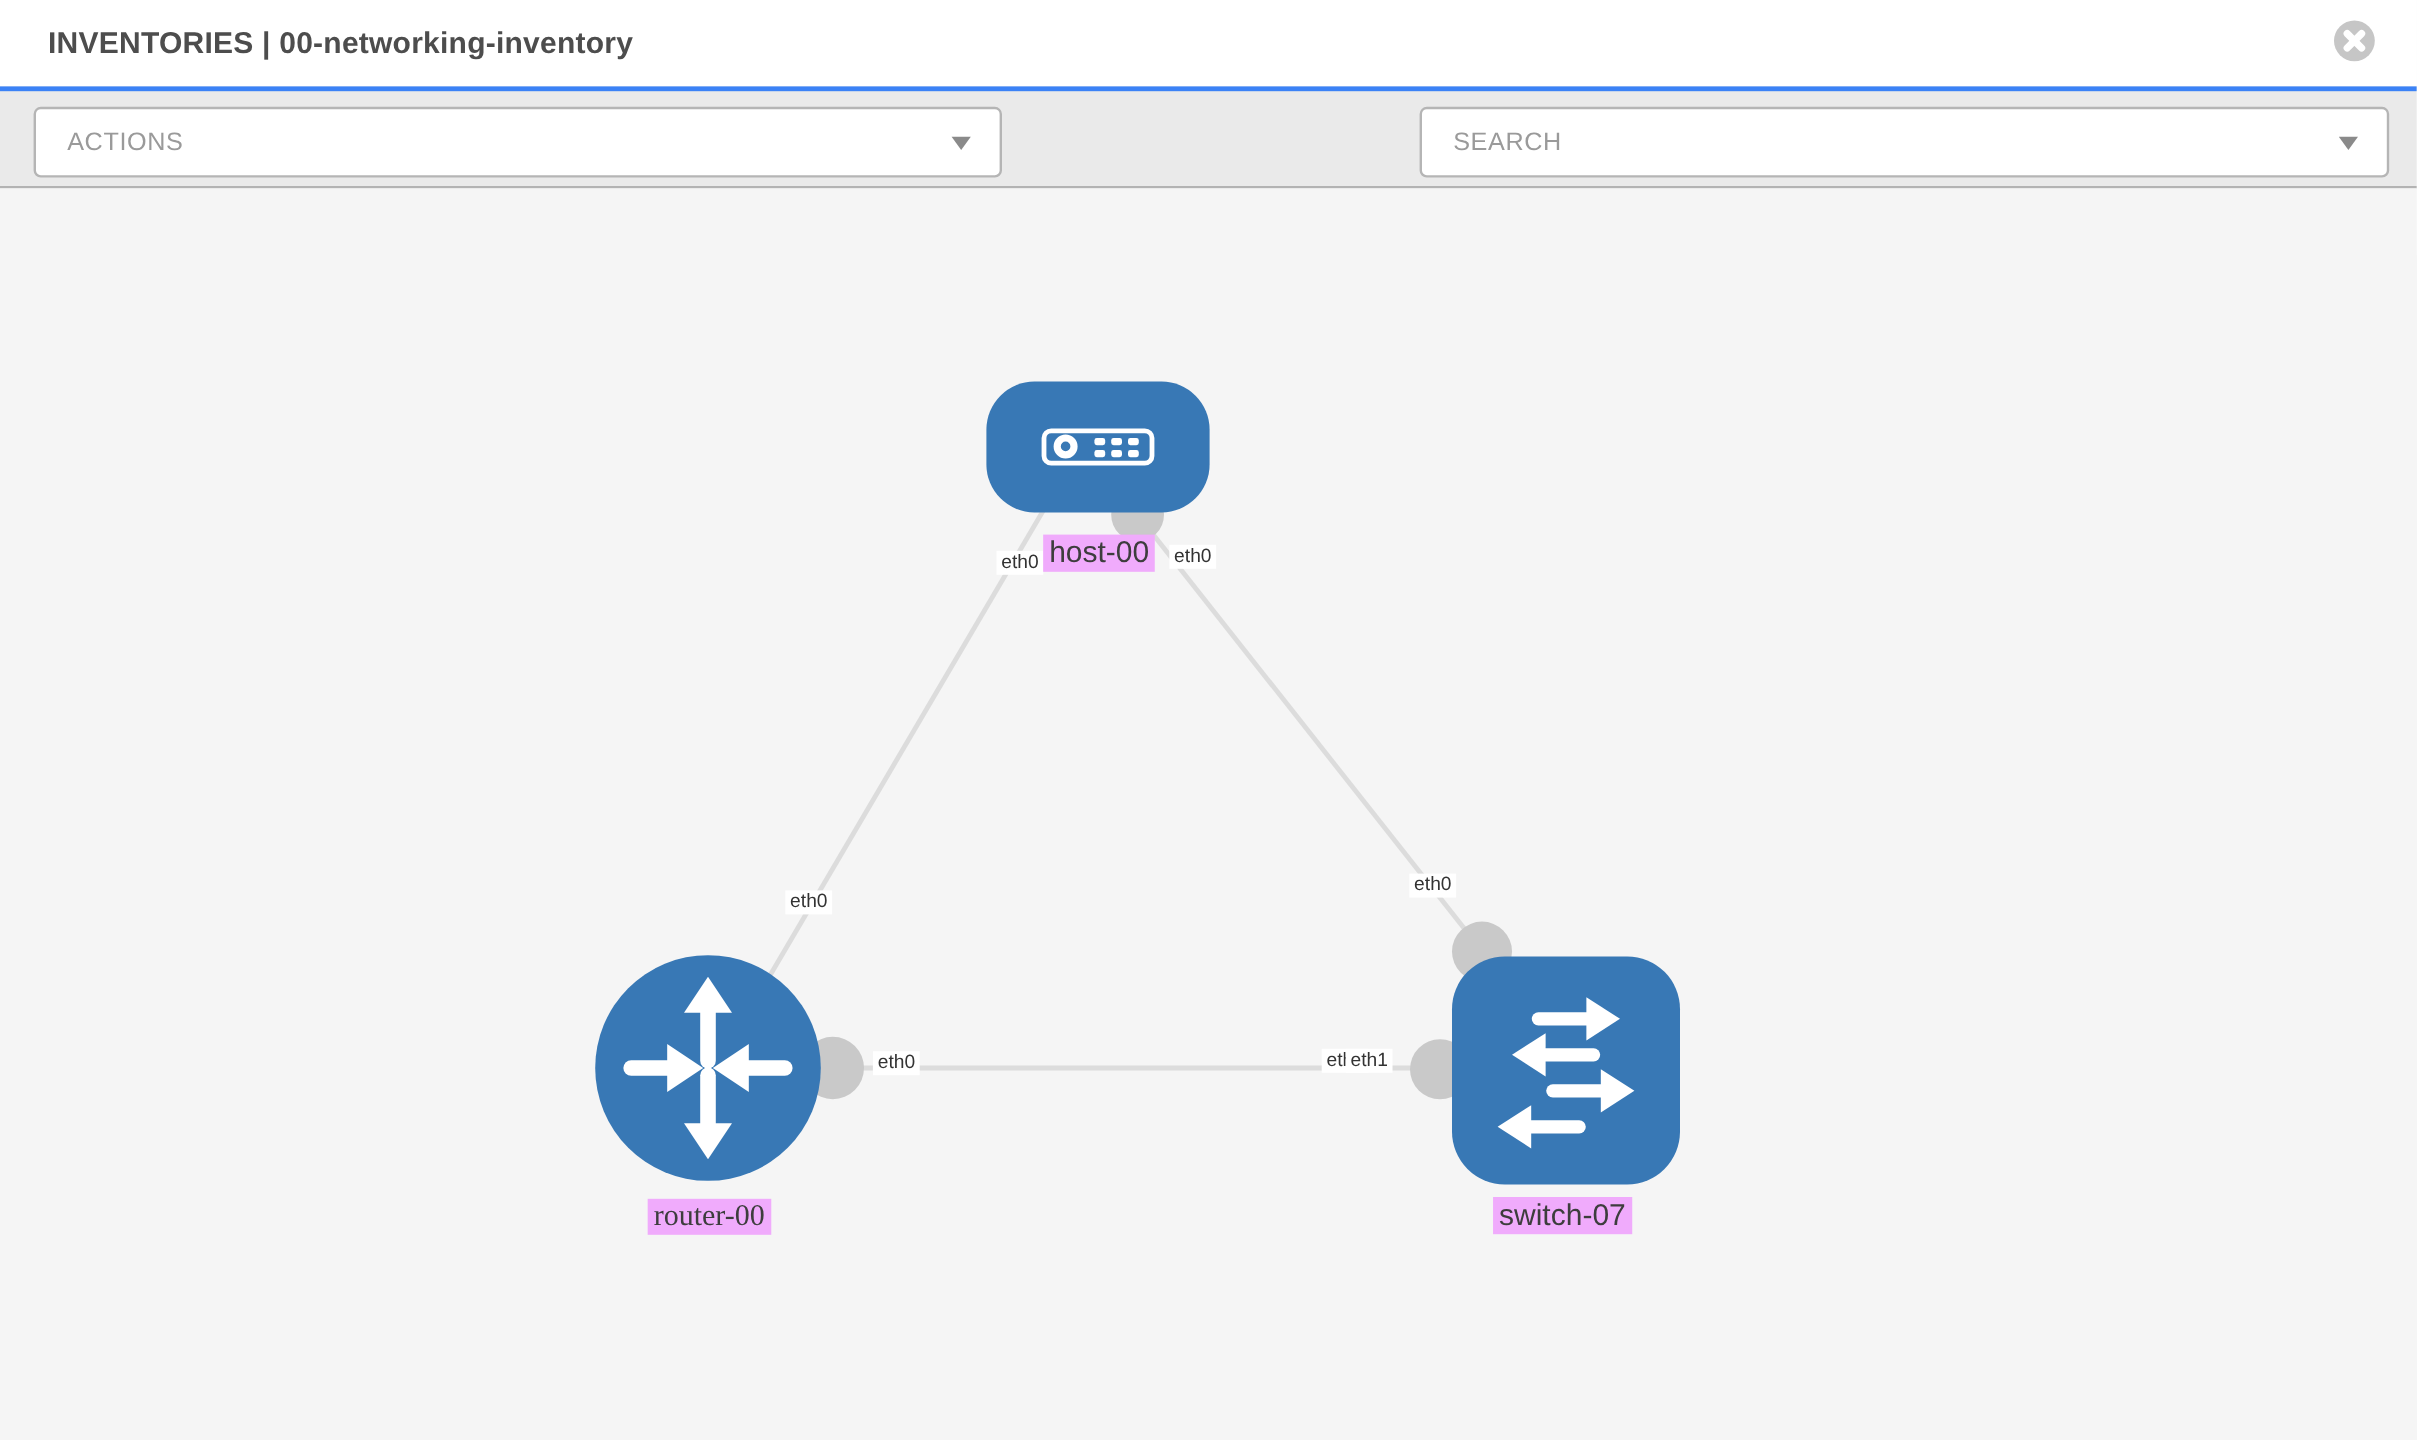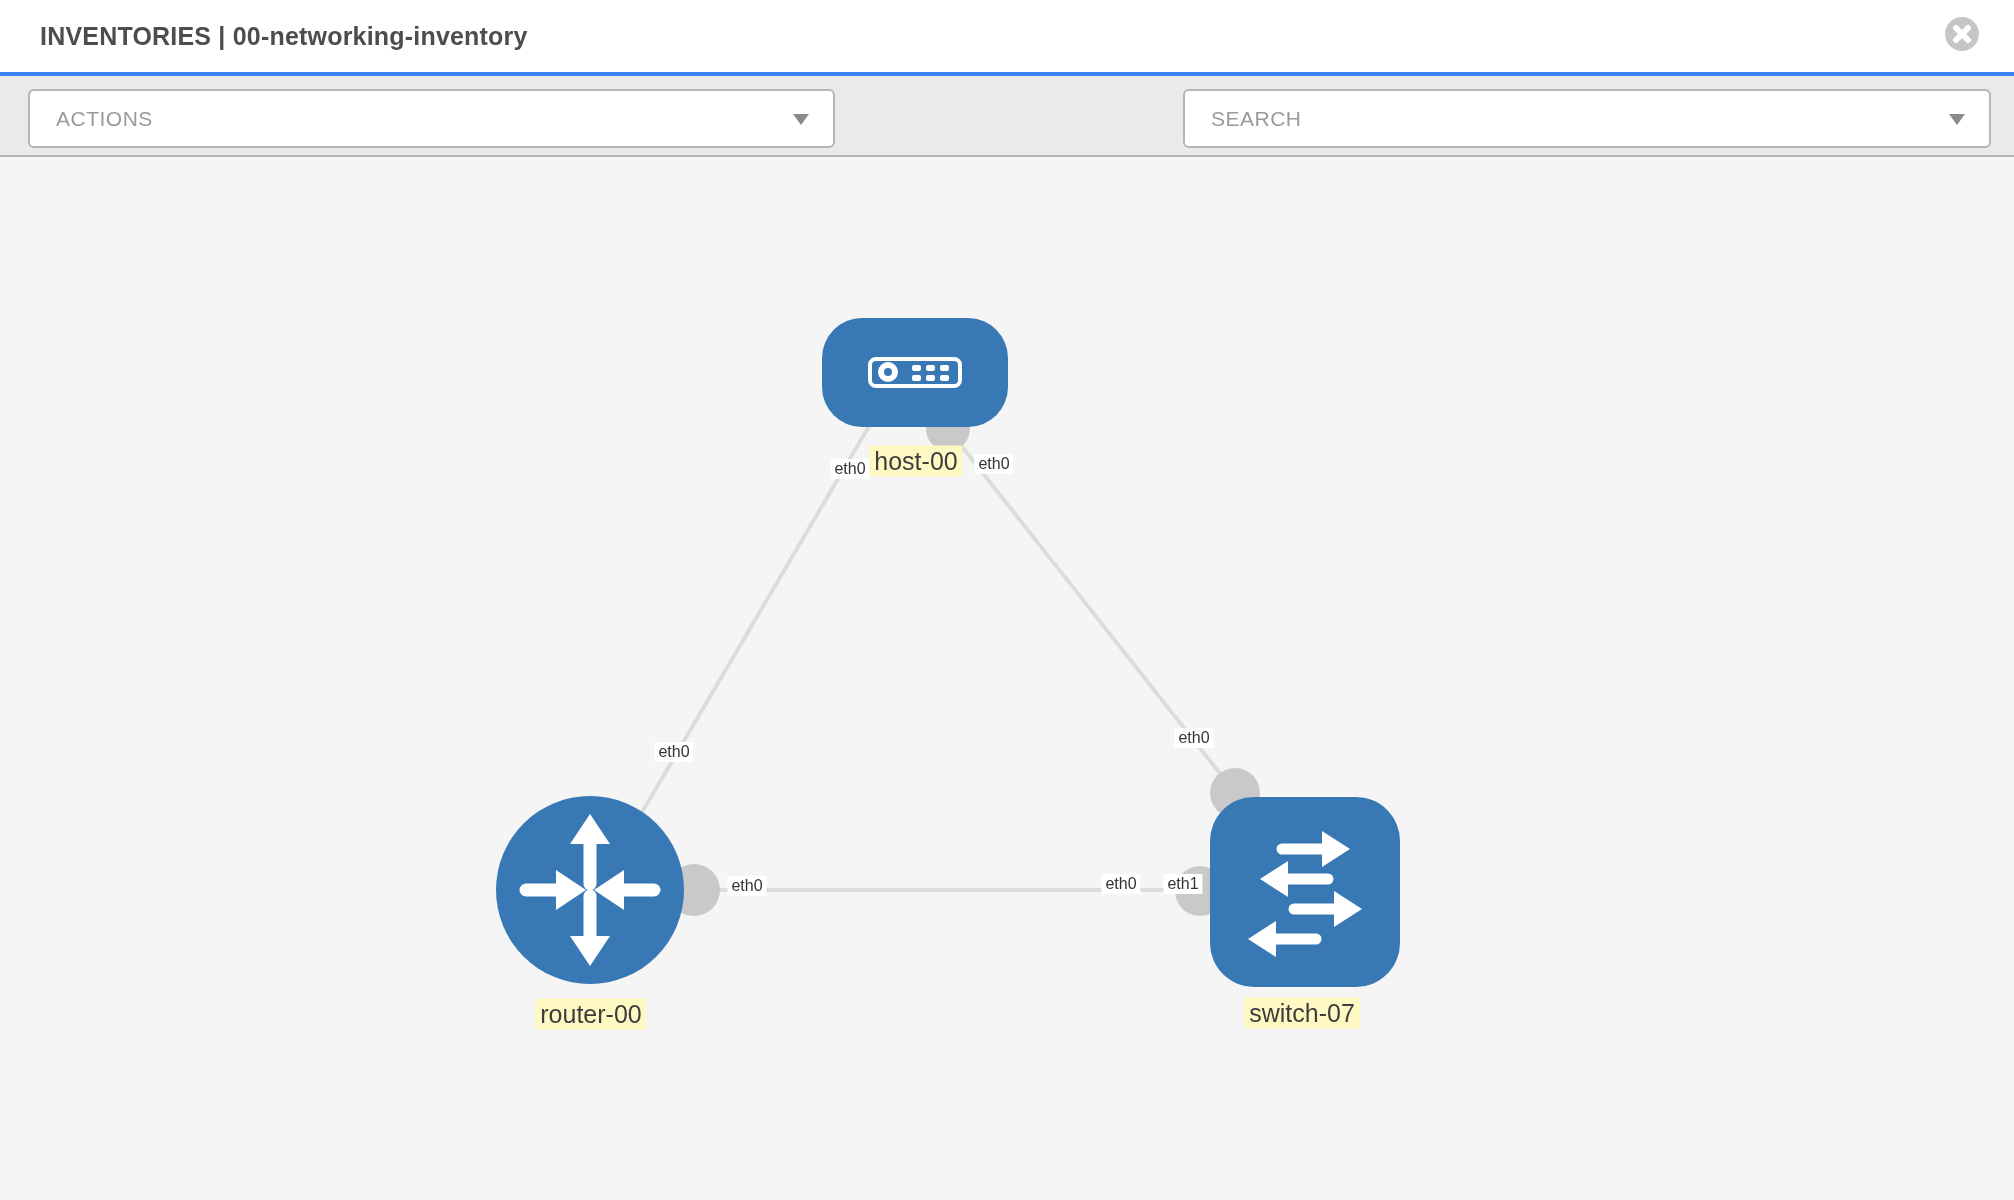--- a/index.html
+++ b/index.html
@@ -47,21 +47,21 @@
   .node{position:absolute;background:var(--node-blue);display:flex;align-items:center;justify-content:center;}
   .node-host{left:822px;top:161px;width:186px;height:109px;border-radius:40px;}
   .node-router{left:496px;top:639px;width:188px;height:188px;border-radius:50%;}
   .node-switch{left:1210px;top:640px;width:190px;height:190px;border-radius:44px;}
 
   
   .host-face{position:relative;width:94px;height:31px;border:4px solid #fff;border-radius:8px;}
   .host-face .donut{position:absolute;left:6px;top:1px;width:20px;height:20px;border:6px solid #fff;border-radius:50%;}
   .host-face .sq{position:absolute;width:9px;height:6px;background:#fff;border-radius:2px;}
 
-  .node-label{position:absolute;transform:translate(-50%,-50%);background:#fef9c3;color:#3d3d3d;
+  .node-label{position:absolute;transform:translate(-50%,-50%);background:#f0abfc;color:#3d3d3d;
     font-size:25px;padding:1px 5px;white-space:nowrap;z-index:6;}
   .if-label{position:absolute;transform:translate(-50%,-50%);background:#fff;color:#333;
     font-size:16px;padding:1px 4px;white-space:nowrap;z-index:5;}
 </style>
 </head>
 <body>
 
 <div class="header">
   <div class="page-title">INVENTORIES | 00-networking-inventory</div>
   <div class="close-btn">
@@ -151,19 +151,19 @@
       </g>
     </svg>
   </div>
 
   <span class="if-label" style="left:850px;top:312px;">eth0</span>
   <span class="if-label" style="left:674px;top:595px;">eth0</span>
   <span class="if-label" style="left:994px;top:307px;">eth0</span>
   <span class="if-label" style="left:1194px;top:581px;">eth0</span>
   <span class="if-label" style="left:747px;top:729px;">eth0</span>
   <span class="if-label" style="left:1121px;top:727px;">eth0</span>
-  <span class="if-label" style="left:1183px;top:727px;">eth1</span>
+  <span class="if-label" style="left:1141px;top:727px;">eth1</span>
 
   <span class="node-label" style="left:916px;top:304px;">host-00</span>
-  <span class="node-label" style="left:591px;top:857px;">router-00</span>
+  <span class="node-label" style="left:591px;top:857px;font-family:Liberation Serif, serif;">router-00</span>
   <span class="node-label" style="left:1302px;top:856px;">switch-07</span>
 
 </div>
 
 </body></html>

